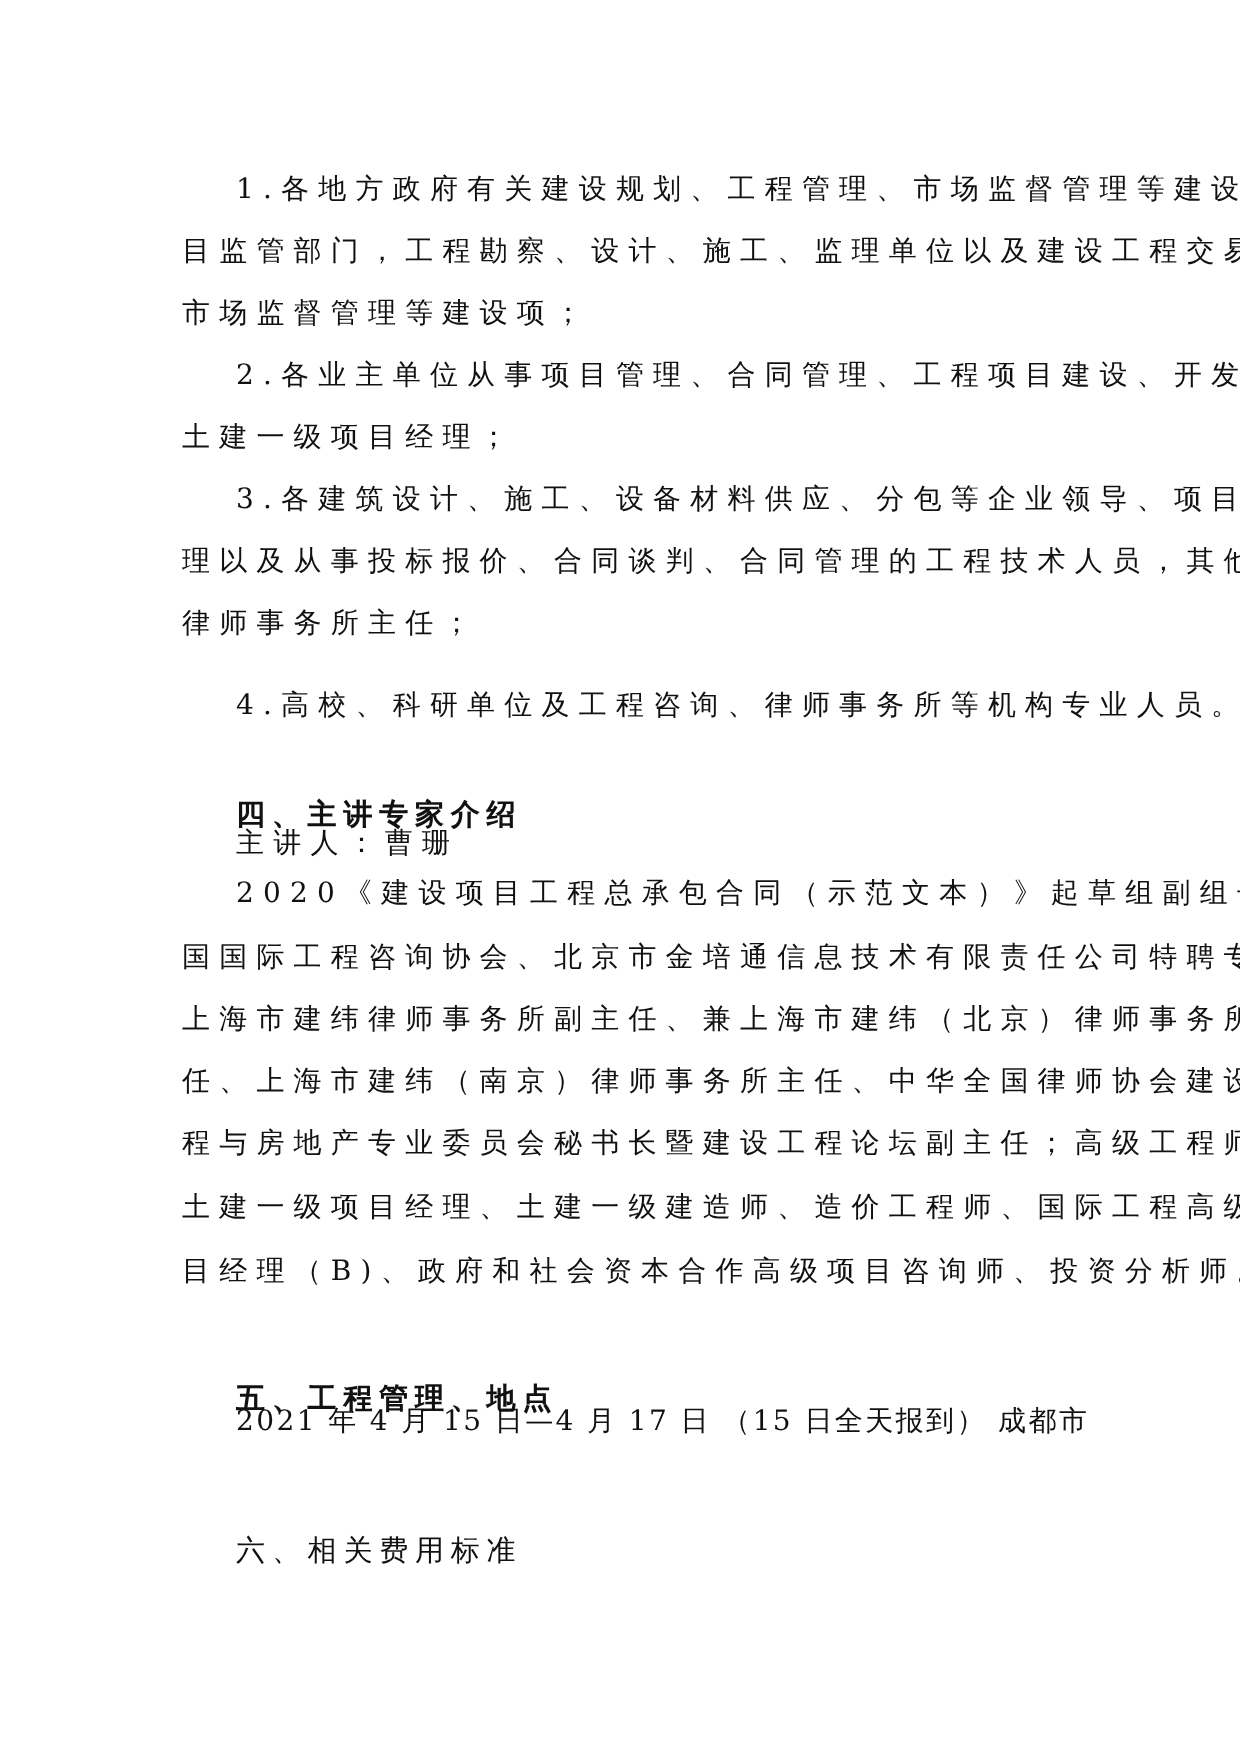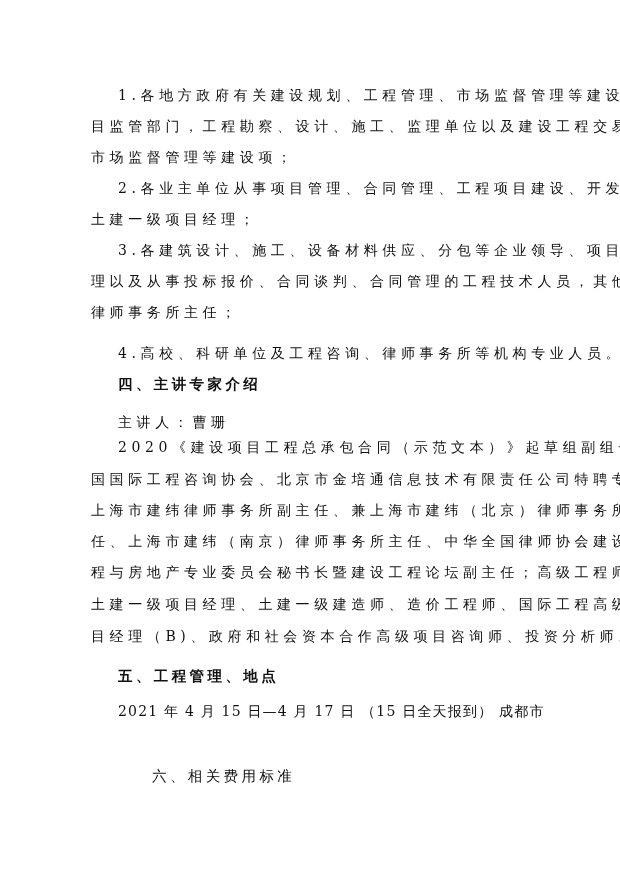--- a/index.html
+++ b/index.html
@@ -1,22 +1,22 @@
 <!DOCTYPE html>
 <html><head>
   <meta charset="utf-8">
   <style>
     html, body { margin: 0; padding: 0; background: #ffffff; }
     body { width: 620px; height: 877px; position: relative; overflow: hidden;
       font-family: "DejaVu Serif", "Liberation Serif", serif; color: #111; }
     .line { position: absolute; left: 91px; font-size: 14px; line-height: 18px;
       letter-spacing: 4.6px; white-space: nowrap; }
     .indent { left: 118px; }
-    .heading { font-family: "DejaVu Sans", "Liberation Sans", sans-serif; font-weight: bold; letter-spacing: 3.4px; font-size: 14.5px; }
-    .heading6 { font-weight: normal; font-family: "DejaVu Sans", "Liberation Sans", sans-serif; letter-spacing: 3.4px; font-size: 14.5px; margin-left: 34px; }
+    .heading { font-family: "DejaVu Sans", "Liberation Sans", sans-serif; font-weight: bold; letter-spacing: 3.4px; font-size: 14.5px; margin-top: 24px; }
+    .heading6 { font-weight: normal; font-family: "DejaVu Sans", "Liberation Sans", sans-serif; letter-spacing: 3.4px; font-size: 14.5px; }
     .date { letter-spacing: 1.2px; text-align: center; }
   </style>
 </head>
 <body>
 
 <div>
   <div class="line indent" style="top:86px">1.各地方政府有关建设规划、工程管理、市场监督管理等建设项</div>
   <div class="line" style="top:117px">目监管部门，工程勘察、设计、施工、监理单位以及建设工程交易、</div>
   <div class="line" style="top:148px">市场监督管理等建设项；</div>
 

